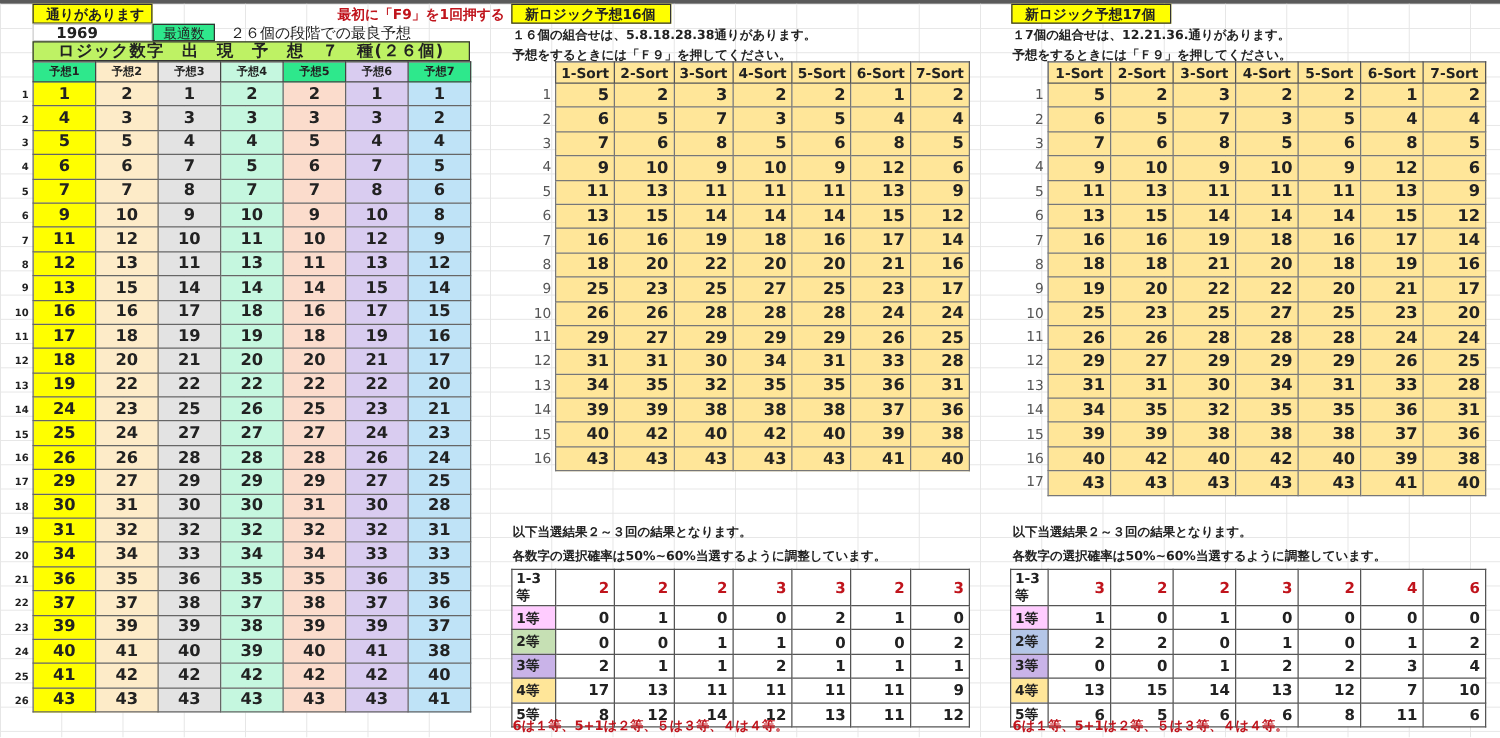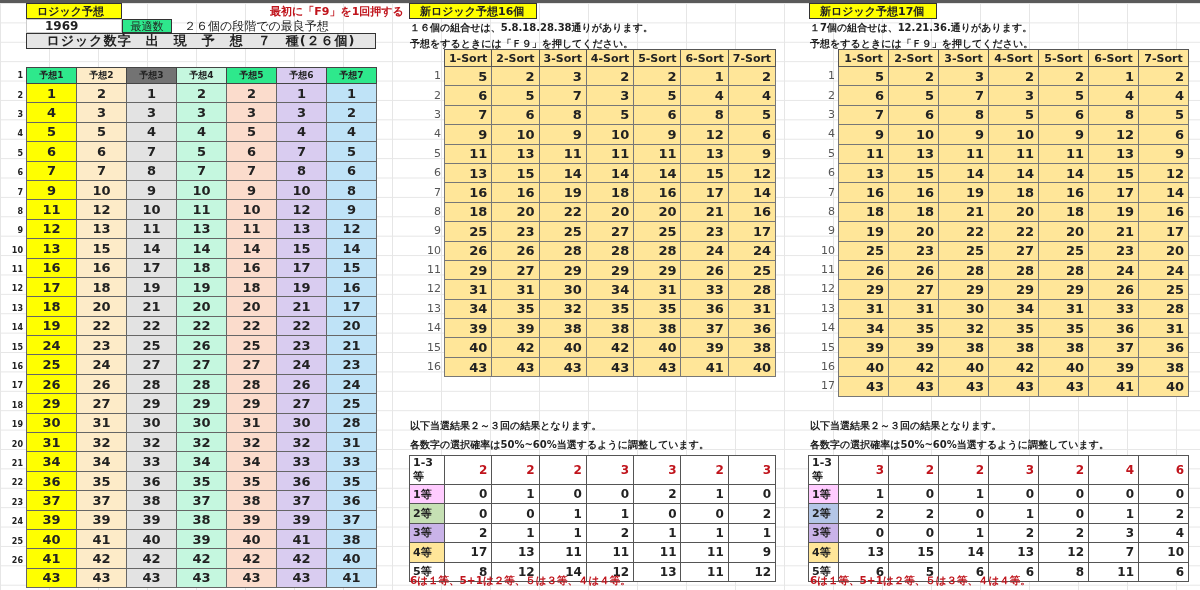--- a/index.html
+++ b/index.html
@@ -15,23 +15,23 @@
   }
   .abs { position: absolute; }
   .bold { font-weight: bold; }
   .red { color: #c0141c; }
 
   
   .title-yellow { background: #ffff00; border: 1px solid #333; font-weight: bold; font-size: 11px; display: flex; align-items: center; padding-left: 10px; }
   .year-cell { font-weight: bold; font-size: 12px; display: flex; align-items: center; padding-left: 18px; border: 1px solid #ccc; background:#fff; }
   .best-label { background: #2ee88c; border: 1px solid #333; font-size: 11px; display: flex; align-items: center; justify-content: center; }
   .best-desc { font-size: 12px; display: flex; align-items: center; padding-left: 12px; }
-  .logic-head { background: #e5e5e5; border: 1px solid #333; font-weight: bold; font-size: 13px; display: flex; align-items: center; justify-content: center; letter-spacing: 1px; }
-
-  table.left { position: absolute; left: 26px; top: 67px; border-collapse: collapse; table-layout: fixed; }
+  .logic-head { background: #bef264; border: 1px solid #333; font-weight: bold; font-size: 13px; display: flex; align-items: center; justify-content: center; letter-spacing: 1px; }
+
+  table.left { position: absolute; left: 26px; top: 49px; border-collapse: collapse; table-layout: fixed; }
   table.left th { height: 16px; font-size: 9px; font-weight: bold; border: 1px solid #444; }
   table.left td { height: 19.4px; font-size: 13px; font-weight: bold; text-align: center; border: 1px solid #666; }
   table.left col { width: 50px; }
   .rownums { position: absolute; left: 0; width: 26px; }
   .rownums div { height: 19.4px; font-size: 8px; font-weight: bold; display: flex; align-items: center; justify-content: flex-end; padding-right: 3px; }
 
   
   .new-title { background: #ffff00; border: 1px solid #333; font-size: 11px; font-weight: bold; display: flex; align-items: center; padding-left: 10px; }
   .line-text { font-size: 10px; font-weight: bold; white-space: nowrap; }
   table.sort { position: absolute; border-collapse: collapse; table-layout: fixed; }
@@ -45,21 +45,21 @@
   table.res td { border: 1px solid #555; height: 19.4px; font-size: 12px; font-weight: bold; text-align: right; padding-right: 4px; background:#fff; }
   table.res td.lab { text-align: left; padding-left: 3px; font-size: 11px; }
   table.res td.red { color: #c0141c; }
 </style>
 </head>
 <body>
 
 <div class="topstrip"></div>
 <div class="grid-bg"></div>
 
-<div class="abs title-yellow" style="left:26px;top:3px;width:96px;height:16px;">ロジック予想</div>
+<div class="abs title-yellow" style="left:26px;top:3px;width:96px;height:16px;">通りがあります</div>
 <div class="abs year-cell" style="left:26px;top:19px;width:96px;height:14px;">1969</div>
 <div class="abs best-label" style="left:122px;top:19px;width:50px;height:14px;">最適数</div>
 <div class="abs best-desc" style="left:172px;top:19px;width:200px;height:14px;">２６個の段階での最良予想</div>
 <div class="abs logic-head" style="left:26px;top:33px;width:350px;height:16px;">ロジック数字　出　現　予　想　７　種(２６個)</div>
 
 <div class="abs red bold" style="left:270px;top:4px;font-size:11px;">最初に「F9」を1回押する</div>
 
 <div class="rownums" id="left-rownums" style="top:66px;">
     <div>1</div>
     <div>2</div>
@@ -95,21 +95,21 @@
       <col>
       <col>
       <col>
       <col>
       <col>
     </colgroup>
   <thead>
       <tr id="left-head">
         <th style="background:#2ee88c">予想1</th>
         <th style="background:#fdebc8">予想2</th>
-        <th style="background:#737373">予想3</th>
+        <th style="background:#e5e5e5">予想3</th>
         <th style="background:#c5f7df">予想4</th>
         <th style="background:#2ee88c">予想5</th>
         <th style="background:#d9ccf0">予想6</th>
         <th style="background:#2ee88c">予想7</th>
       </tr>
     </thead>
   <tbody id="left-body">
       <tr>
         <td style="background:#ffff00">1</td>
         <td style="background:#fdebc8">2</td>

